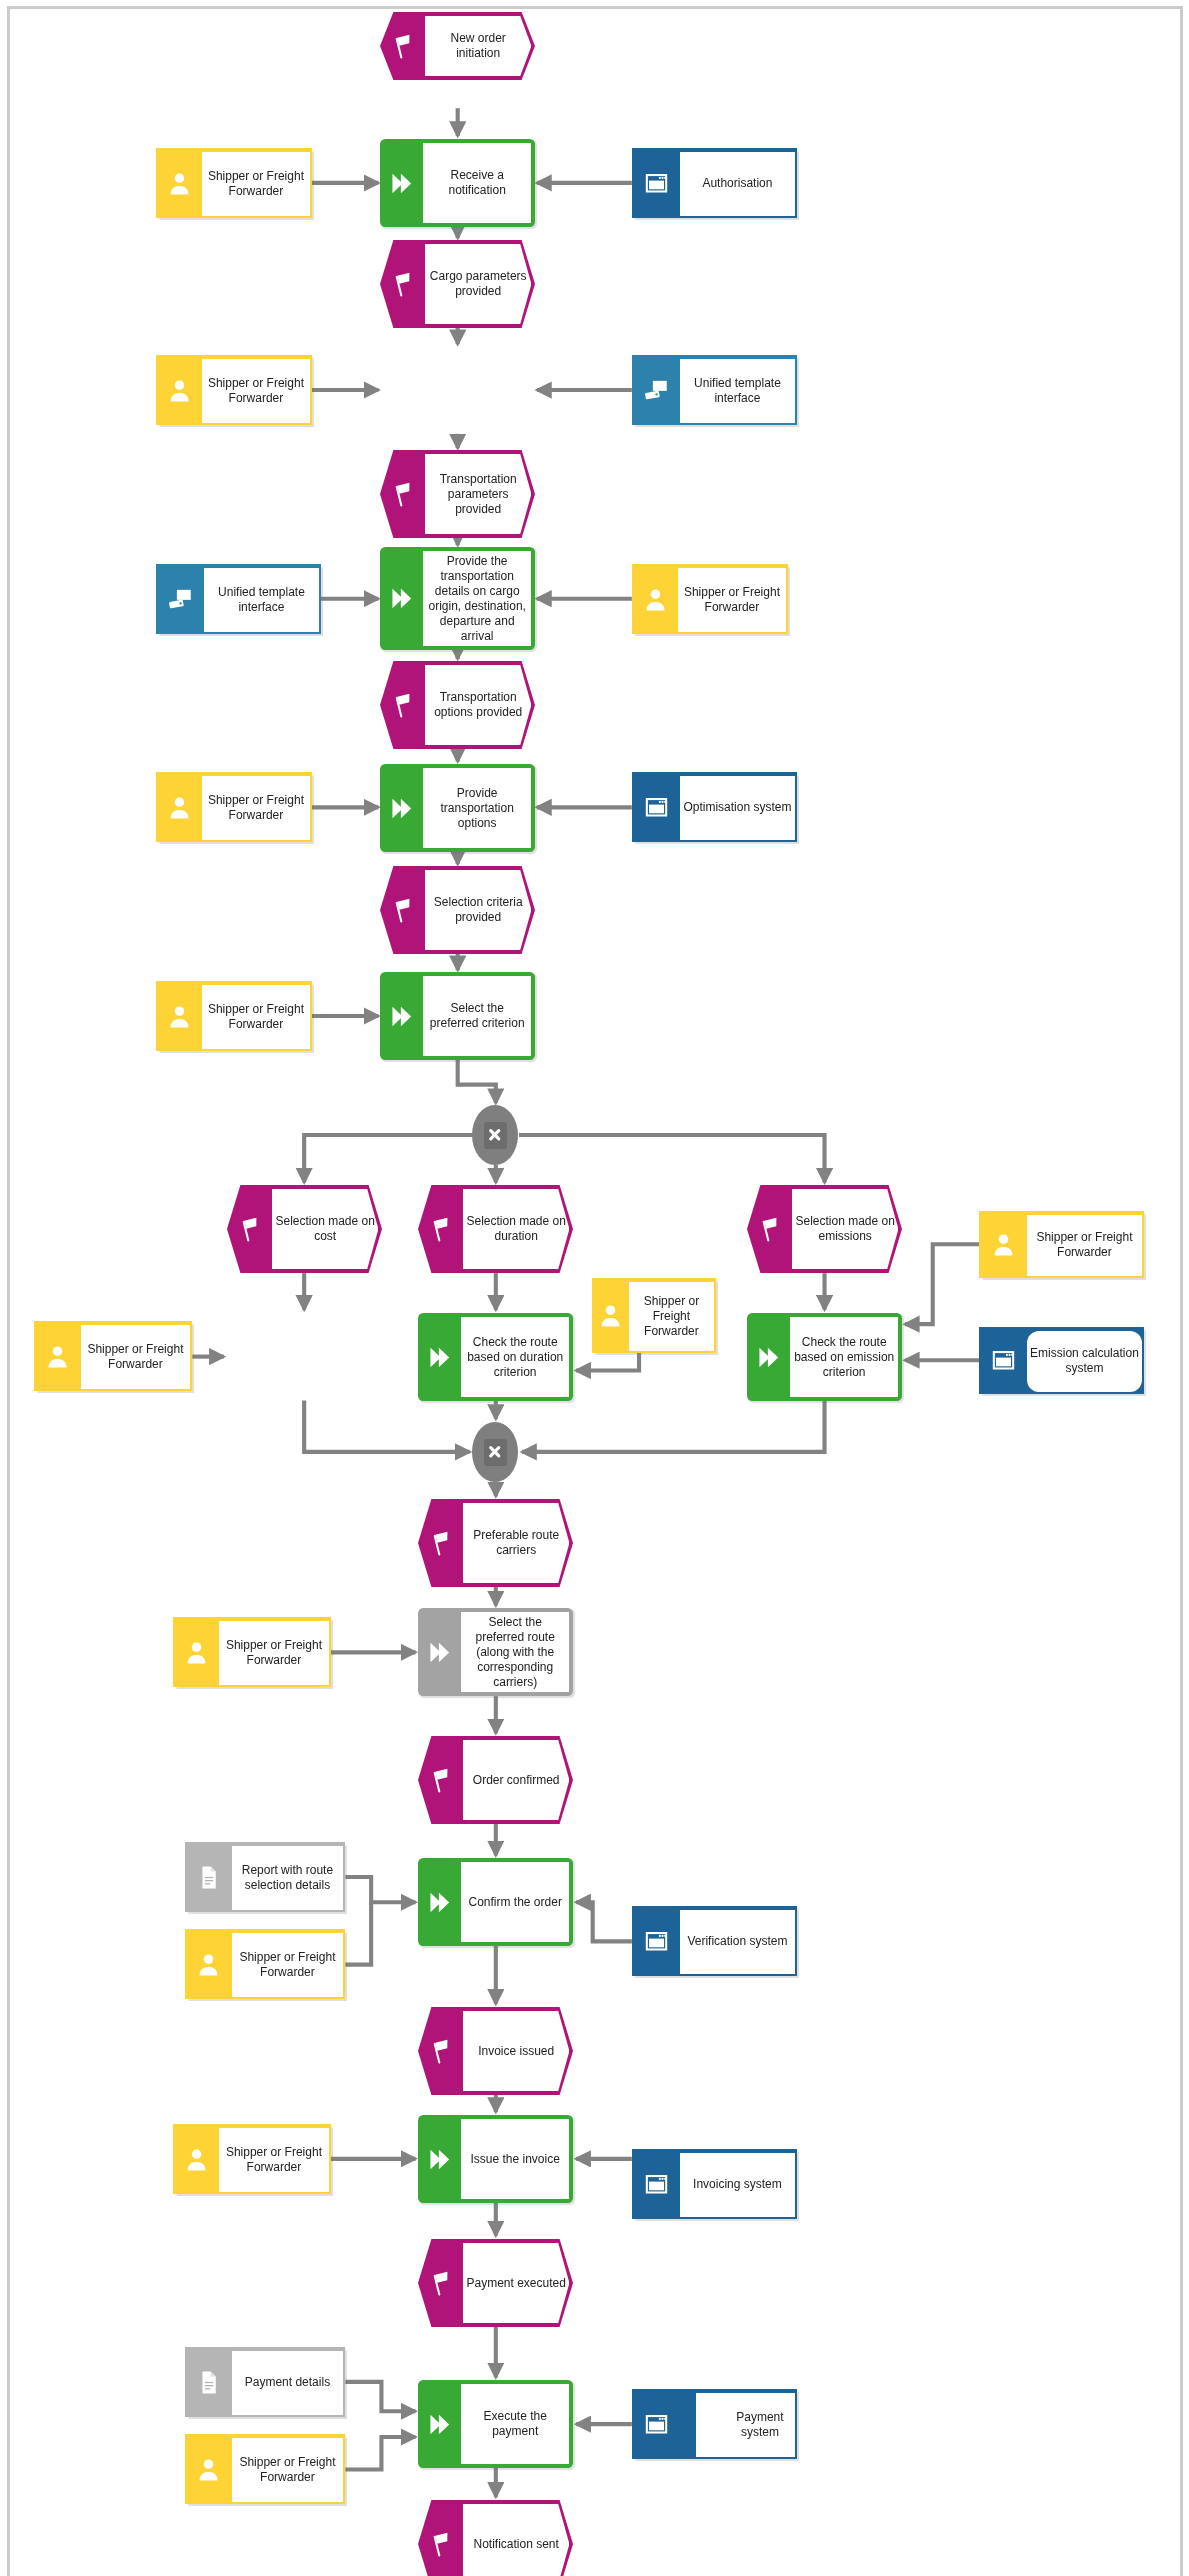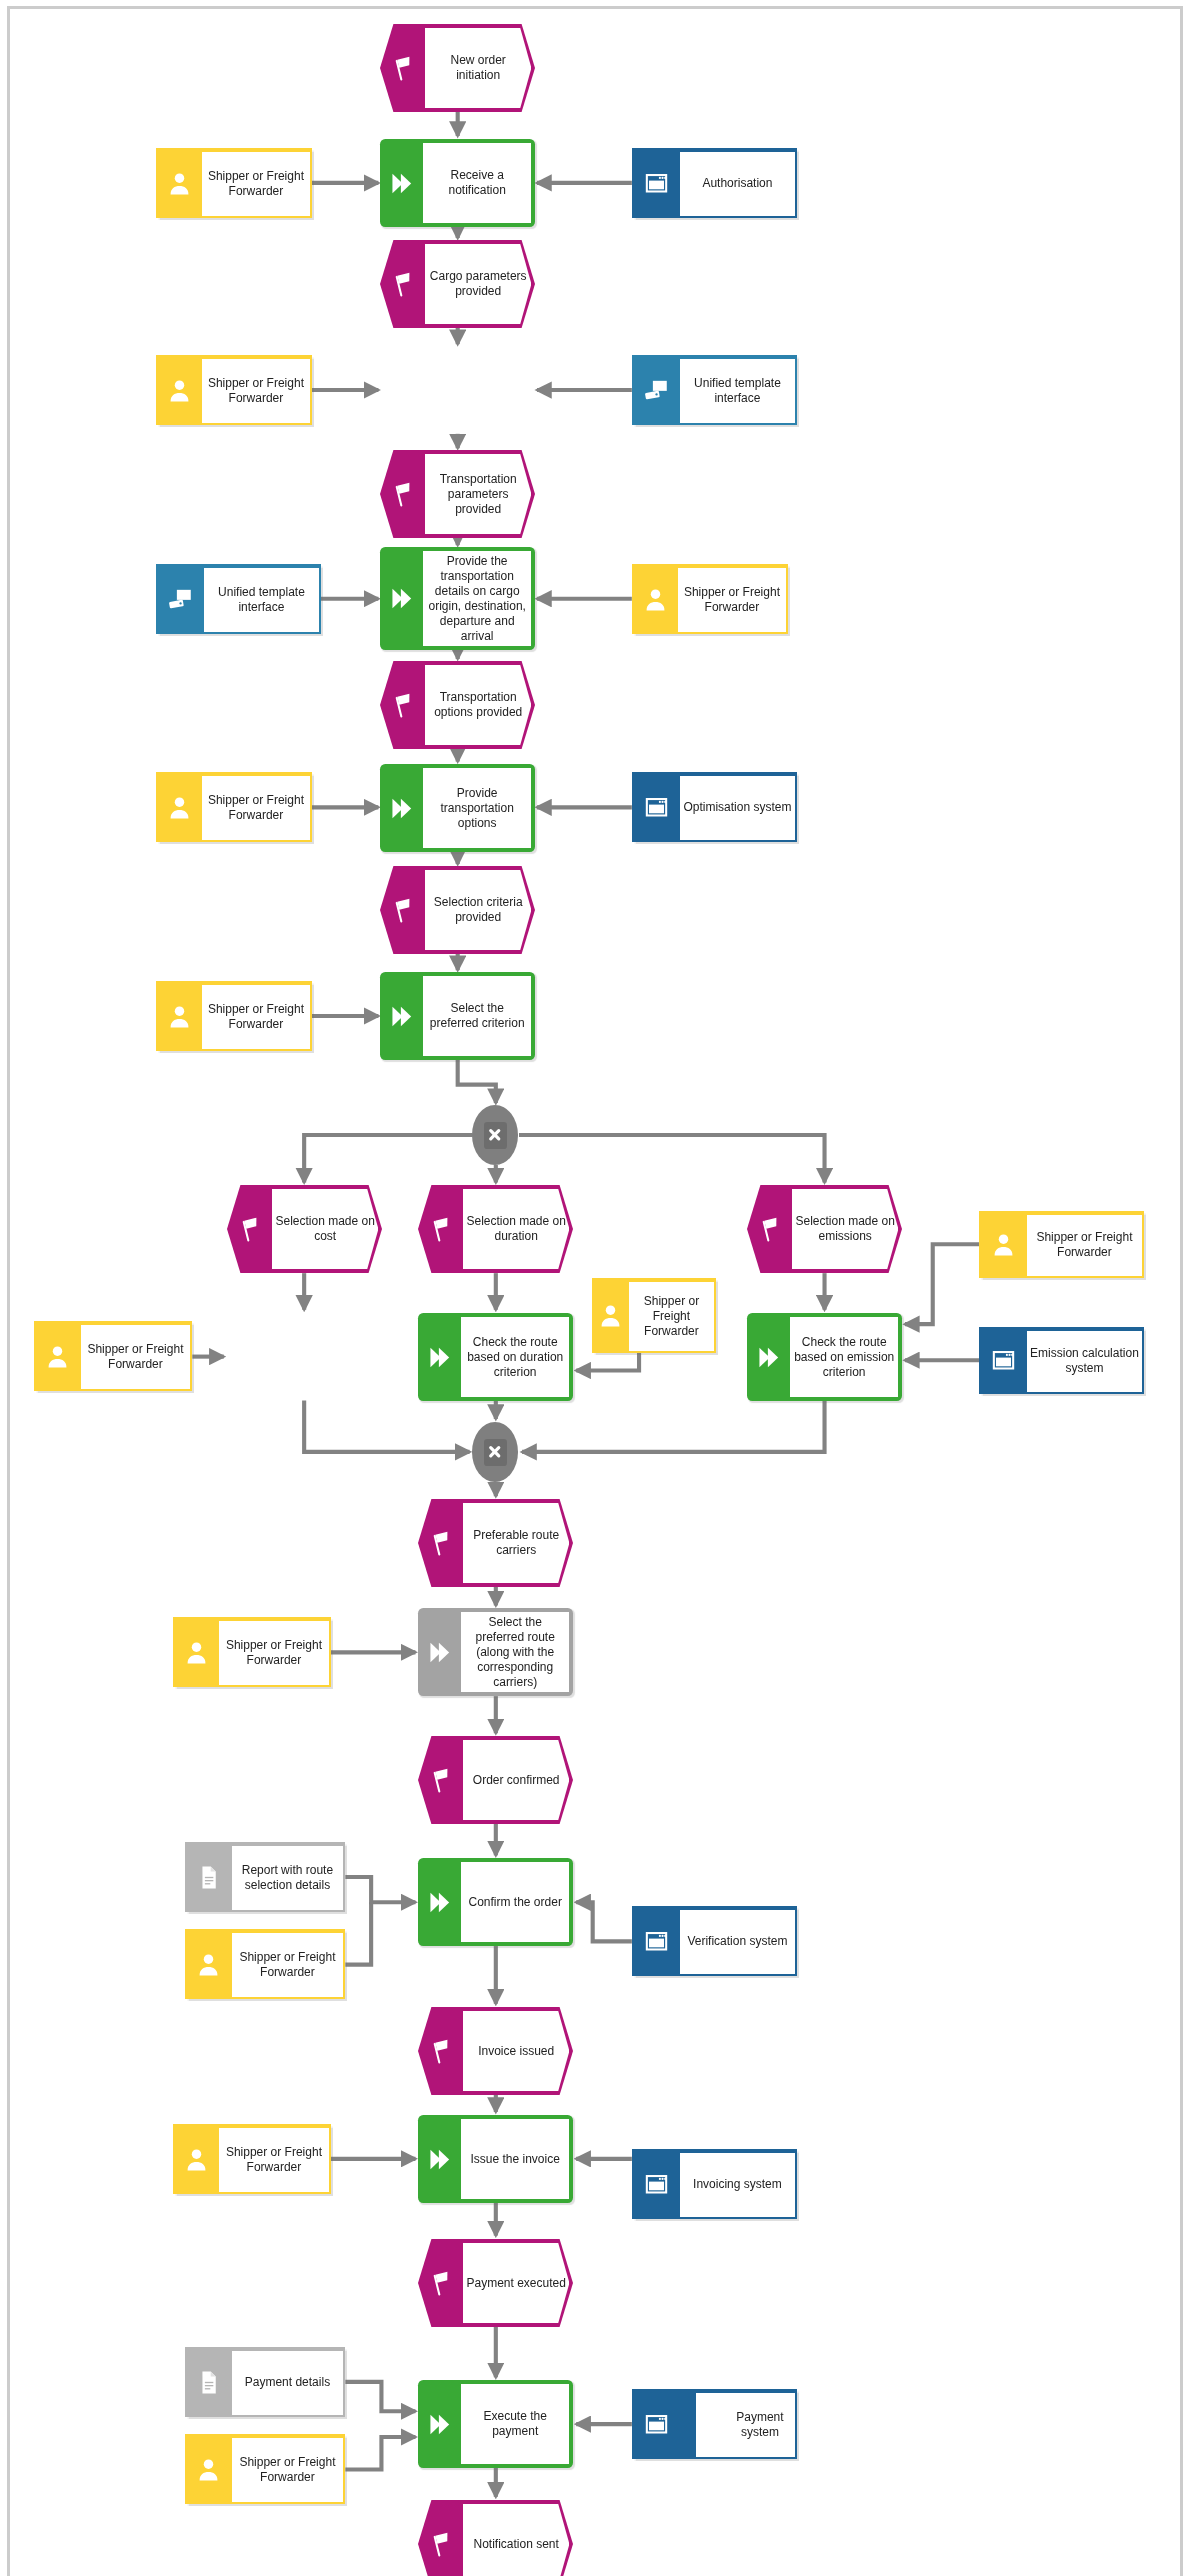--- a/index.html
+++ b/index.html
@@ -82,21 +82,21 @@
       <polyline points="962,4515 962,4614" fill="none" stroke="#828282" stroke-width="8" marker-end="url(#arr)"></polyline>
       <polyline points="670,4623 740,4623 740,4680 806,4680" fill="none" stroke="#828282" stroke-width="8" marker-end="url(#arr)"></polyline>
       <polyline points="670,4793 740,4793 740,4730 806,4730" fill="none" stroke="#828282" stroke-width="8" marker-end="url(#arr)"></polyline>
       <polyline points="1226,4705 1118,4705" fill="none" stroke="#828282" stroke-width="8" marker-end="url(#arr)"></polyline>
       <polyline points="962,4790 962,4846" fill="none" stroke="#828282" stroke-width="8" marker-end="url(#arr)"></polyline>
       <polyline points="962,5022 962,5084" fill="none" stroke="#828282" stroke-width="8" marker-end="url(#arr)"></polyline>
       <polyline points="641,5175 806,5175" fill="none" stroke="#828282" stroke-width="8" marker-end="url(#arr)"></polyline>
       <polyline points="1226,5175 1118,5175" fill="none" stroke="#828282" stroke-width="8" marker-end="url(#arr)"></polyline>
       <polyline points="962,5260 962,5342" fill="none" stroke="#828282" stroke-width="8" marker-end="url(#arr)"></polyline>
     </svg>
-    <div class="node event" style="left: 380px; top: 24px; width: 155px; height: 88px; background: rgb(177, 20, 120);">
+    <div class="node event" style="left: 380px; top: 12px; width: 155px; height: 68px; background: rgb(177, 20, 120);">
       <div class="band">
         <svg viewBox="0 0 24 24">
           <g transform="rotate(-14 12 12)">
             <rect x="6.4" y="3.5" width="1.7" height="17.5" rx="0.8" fill="#fff"></rect>
             <path d="M8 3.5 h10.3 l-1.8 6.8 H8 Z" fill="#fff"></path>
           </g>
         </svg>
       </div>
       <div class="body">
         <span class="lbl">New order initiation</span>
@@ -416,21 +416,21 @@
     <div class="node box system" style="left: 979px; top: 1327px; width: 165px; height: 67px; background: rgb(30, 99, 151);">
       <div class="band" style="width: 48px;">
         <svg viewBox="0 0 24 24">
           <rect x="4" y="5" width="16" height="13.6" fill="none" stroke="#fff" stroke-width="1.7"></rect>
           <circle cx="14.8" cy="7.4" r="0.9" fill="#fff"></circle>
           <circle cx="17" cy="7.4" r="0.9" fill="#fff"></circle>
           <circle cx="19.2" cy="7.4" r="0.9" fill="#fff"></circle>
           <rect x="5.8" y="9.6" width="12.4" height="7.2" fill="#fff"></rect>
         </svg>
       </div>
-      <div class="body" style="left: 48px;">
+      <div class="body" style="left: 48px; border-radius: 12px;">
         <span class="lbl">Emission calculation system</span>
       </div>
     </div>
     <div class="node xor" style="left: 472px; top: 1422px; width: 46px; height: 60px; background: rgb(127, 127, 127);">
       <div class="xor-inner">
         <svg viewBox="0 0 24 24">
           <g stroke="#fff" stroke-width="4.4" stroke-linecap="round">
             <line x1="6.5" y1="6.5" x2="17.5" y2="17.5"></line>
             <line x1="17.5" y1="6.5" x2="6.5" y2="17.5"></line>
           </g>

